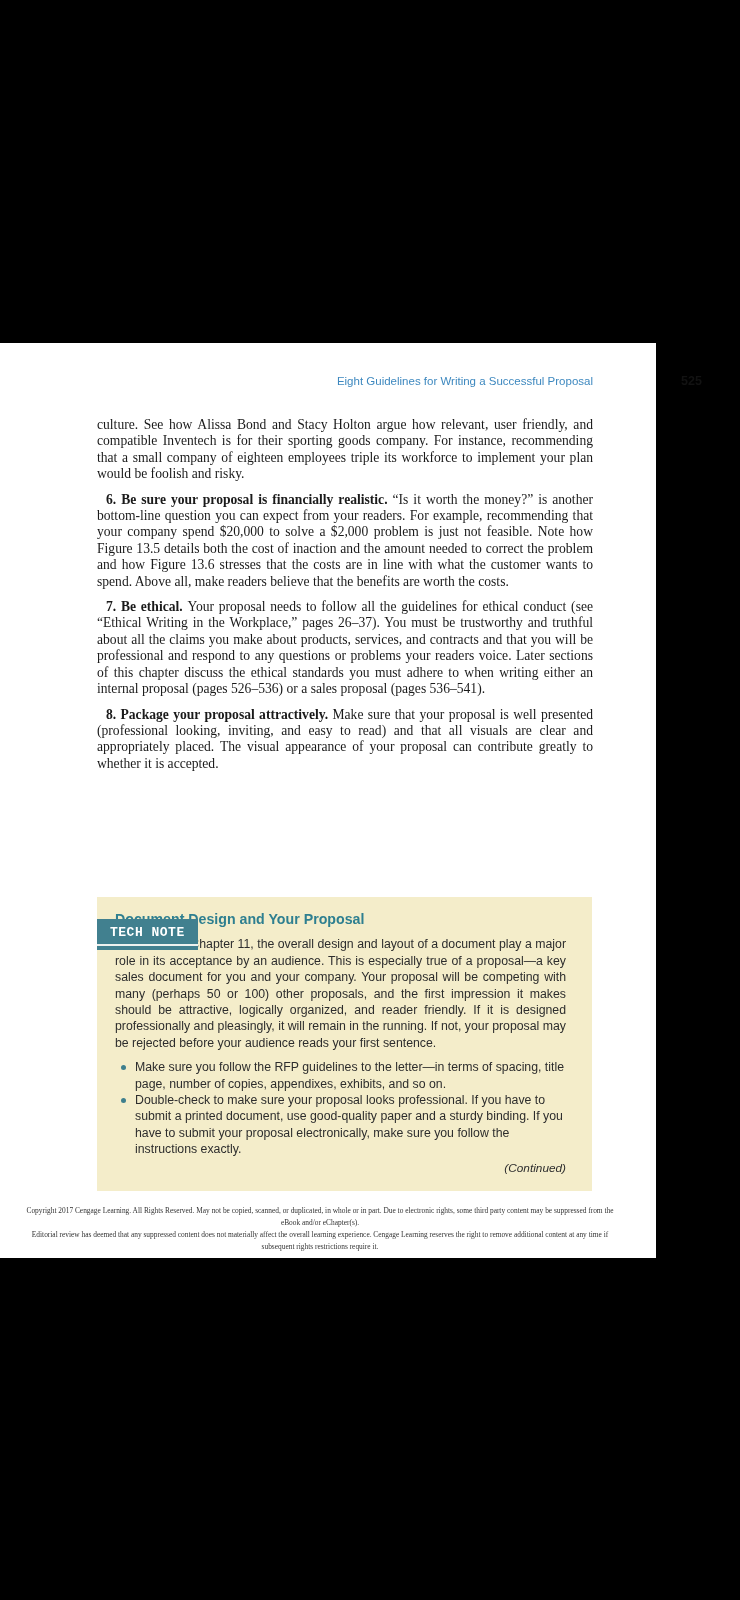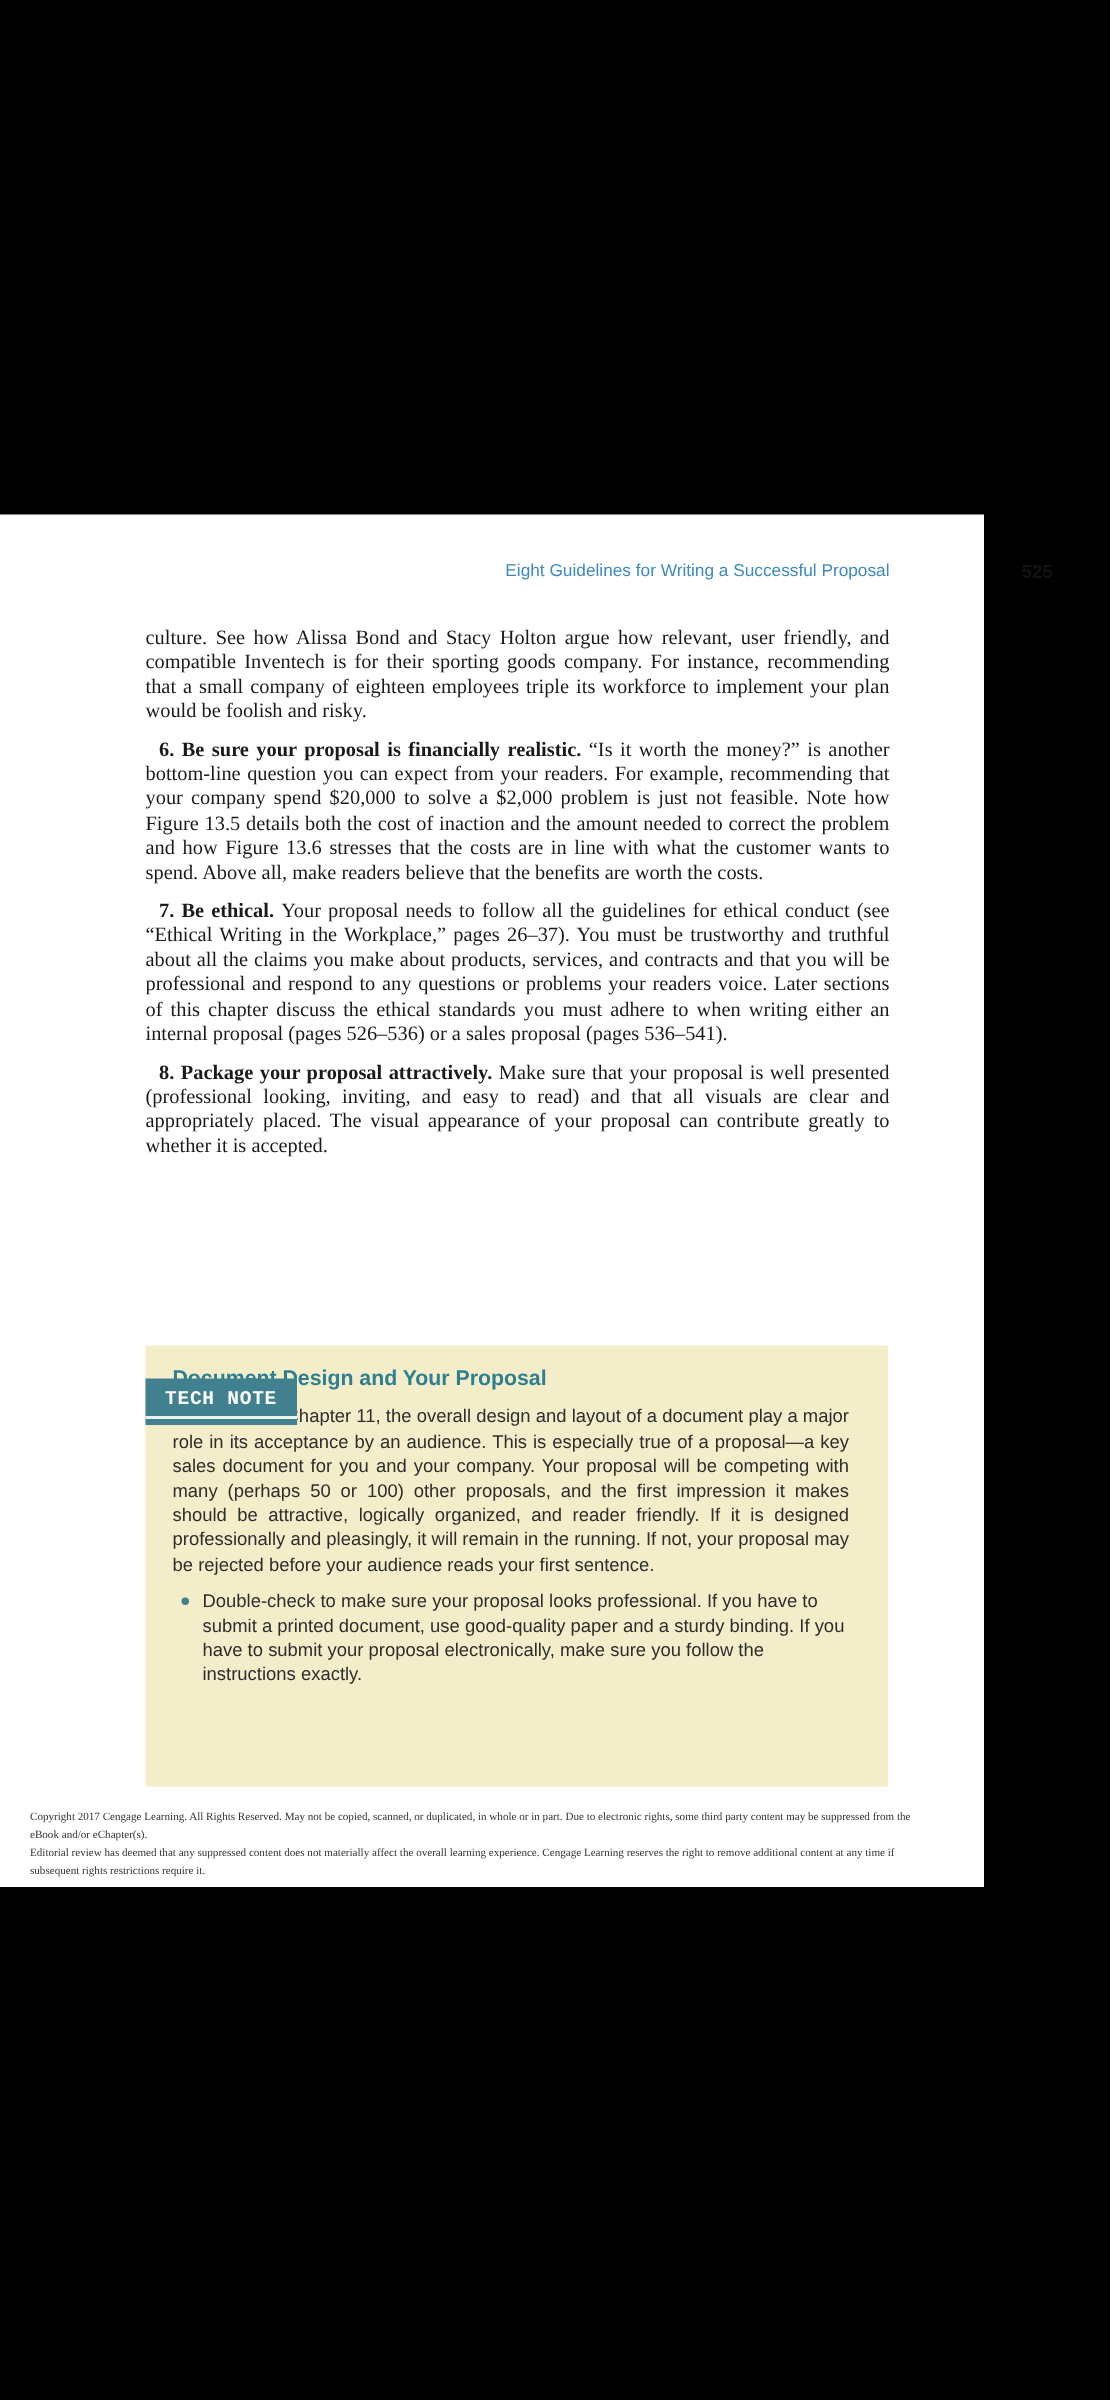--- a/index.html
+++ b/index.html
@@ -51,21 +51,21 @@
     color:#2e7f90; font-size:14.2px; font-weight:bold; margin:0 0 9px 0;
   }
   .technote-box p.tn { margin:0; text-align:justify; }
   .tn-indent { text-indent:12px; }
   ul.tn-bullets { list-style:none; margin:8px 0 0 0; padding:0 0 0 6px; }
   ul.tn-bullets li { position:relative; padding-left:14px; margin:0; }
   .bullet-dot { position:absolute; left:0; top:6px; width:5px; height:5px; border-radius:50%; background:#3e7f8d; }
   .continued { text-align:right; font-style:italic; font-size:11.8px; margin-top:2px; color:#2d2d2d; }
 
   .copyright {
-    position:absolute; bottom:5px; left:20px; right:36px; 
+    position:absolute; bottom:5px; left:20px; right:36px; text-align:center;
     font-family:"Liberation Serif", serif; font-size:7.4px; line-height:12px; color:#333333;
   }
 </style>
 </head>
 <body>
 
 <div class="letterbox-top"></div>
 
 <div class="page">
 
@@ -81,22 +81,24 @@
 
   <div class="technote-tab">
     <span>TECH NOTE</span>
     <span class="tab-rule"></span>
   </div>
 
   <div class="technote-box">
     <h3 class="technote-title">Document Design and Your Proposal</h3>
     <p class="tn">As we saw in Chapter 11, the overall design and layout of a document play a major role in its acceptance by an audience. This is especially true of a proposal—a key sales document for you and your company. Your proposal will be competing with many (perhaps 50 or 100) other proposals, and the first impression it makes should be attractive, logically organized, and reader friendly. If it is designed professionally and pleasingly, it will remain in the running. If not, your proposal may be rejected before your audience reads your first sentence.</p>
     <ul class="tn-bullets">
+      <li><span class="bullet-dot"></span><span>Make sure you follow the RFP guidelines to the letter—in terms of spacing, title page, number of copies, appendixes, exhibits, and so on.</span></li>
       <li><span class="bullet-dot"></span><span>Double-check to make sure your proposal looks professional. If you have to submit a printed document, use good-quality paper and a sturdy binding. If you have to submit your proposal electronically, make sure you follow the instructions exactly.</span></li>
     </ul>
+    <div class="continued">(Continued)</div>
   </div>
 
   <div class="copyright">
     <div>Copyright 2017 Cengage Learning. All Rights Reserved. May not be copied, scanned, or duplicated, in whole or in part. Due to electronic rights, some third party content may be suppressed from the eBook and/or eChapter(s).</div>
     <div>Editorial review has deemed that any suppressed content does not materially affect the overall learning experience. Cengage Learning reserves the right to remove additional content at any time if subsequent rights restrictions require it.</div>
   </div>
 
 </div>
 
 <div class="letterbox-bottom"></div>

